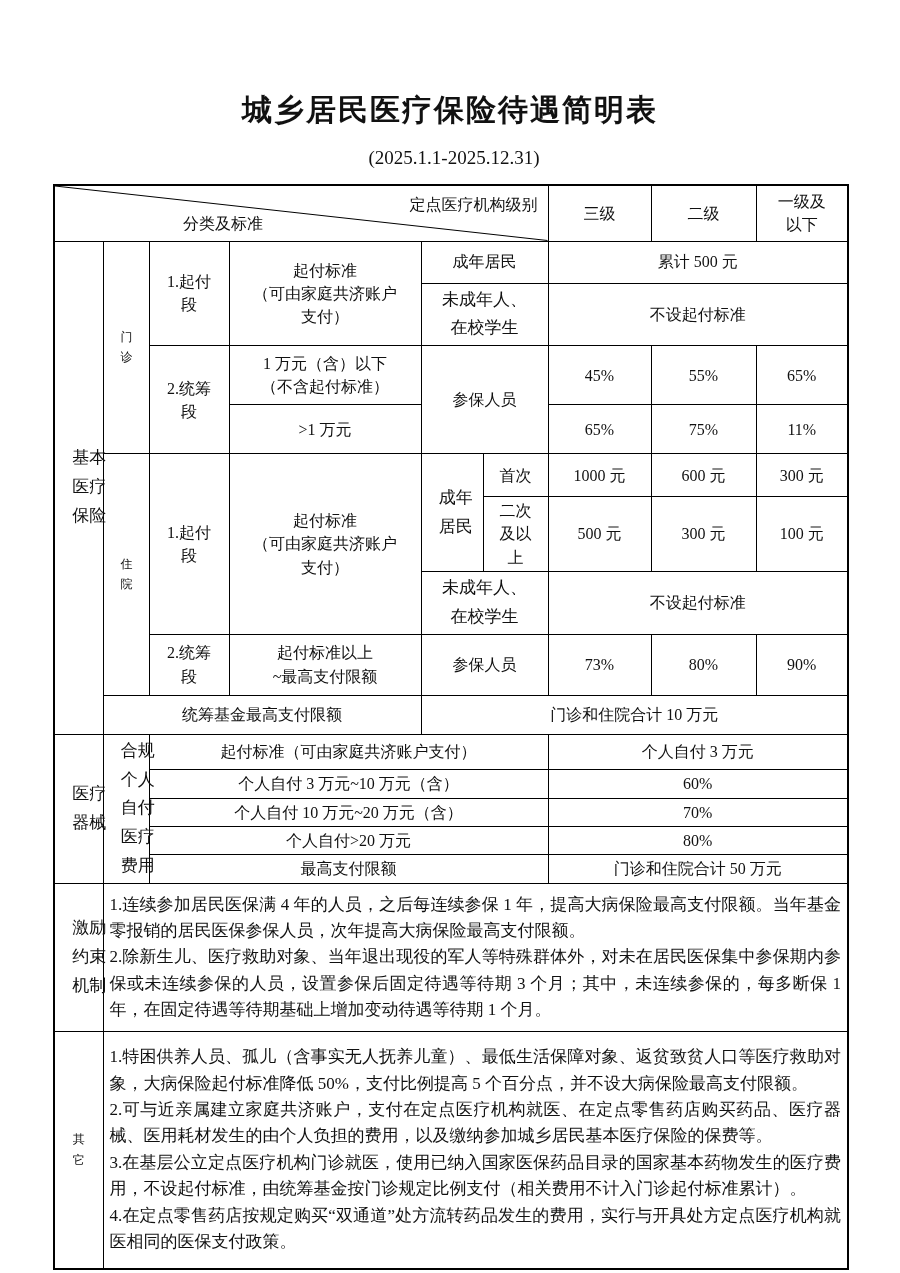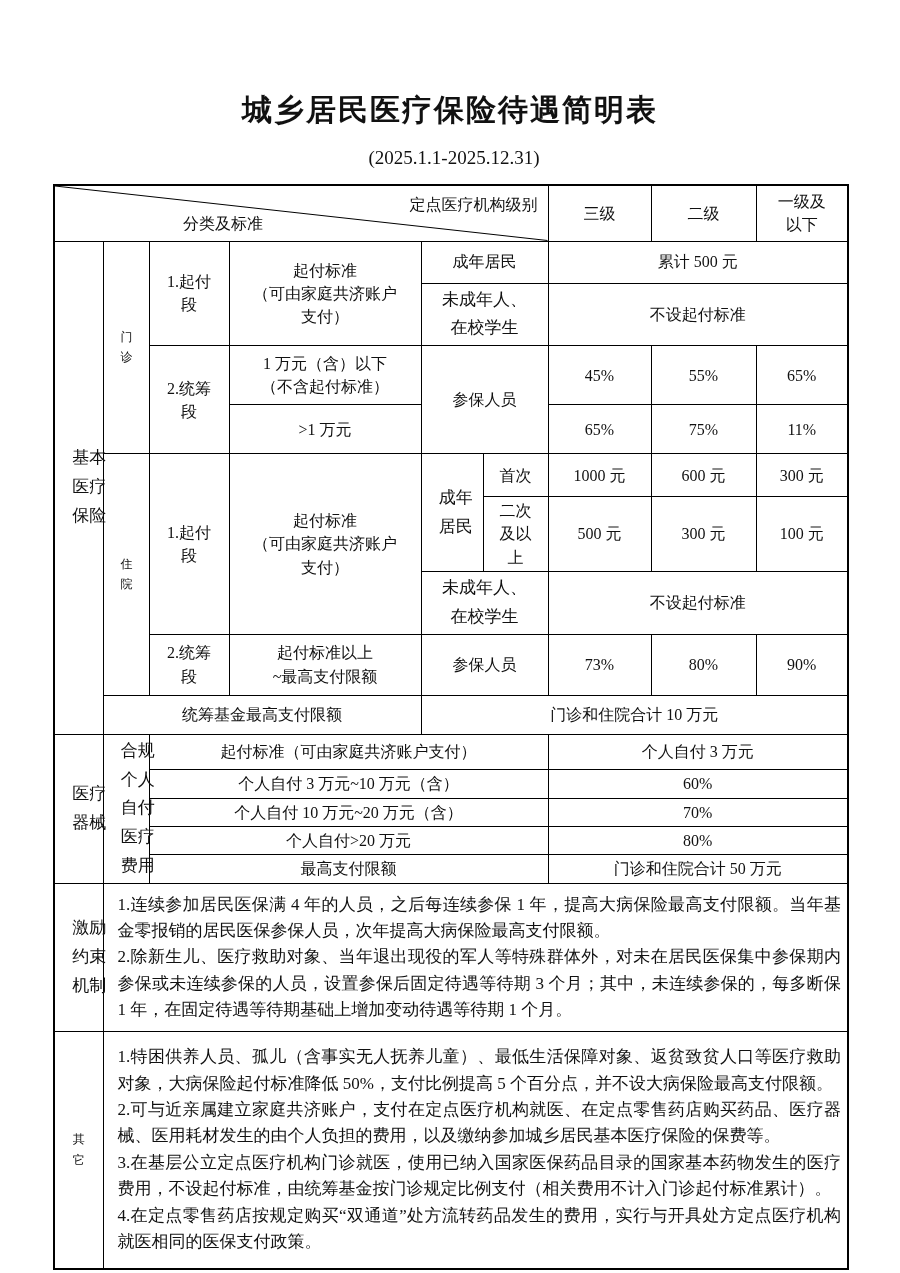--- a/index.html
+++ b/index.html
@@ -66,21 +66,21 @@
   
   td.diag { position: relative; padding: 0; }
   .diag-svg { position: absolute; left: 0; top: 0; width: 100%; height: 100%; }
   .diag-top    { position: absolute; top: 7px; right: 10px; font-size: 16px; margin-left: 29px; }
   .diag-bottom { position: absolute; bottom: 5px; left: 128px; font-size: 16px; }
 
   
   td.notes {
     text-align: justify;
     vertical-align: middle;
-    padding: 5px 6px 5px 14px;
+    padding: 5px 6px 5px 6px;
     font-size: 17px;
     line-height: 1.55;
   }
   td.notes p { margin: 0; }
 </style>
 </head>
 <body>
 
 <div class="page">
   <h1 class="title">城乡居民医疗保险待遇简明表</h1>

